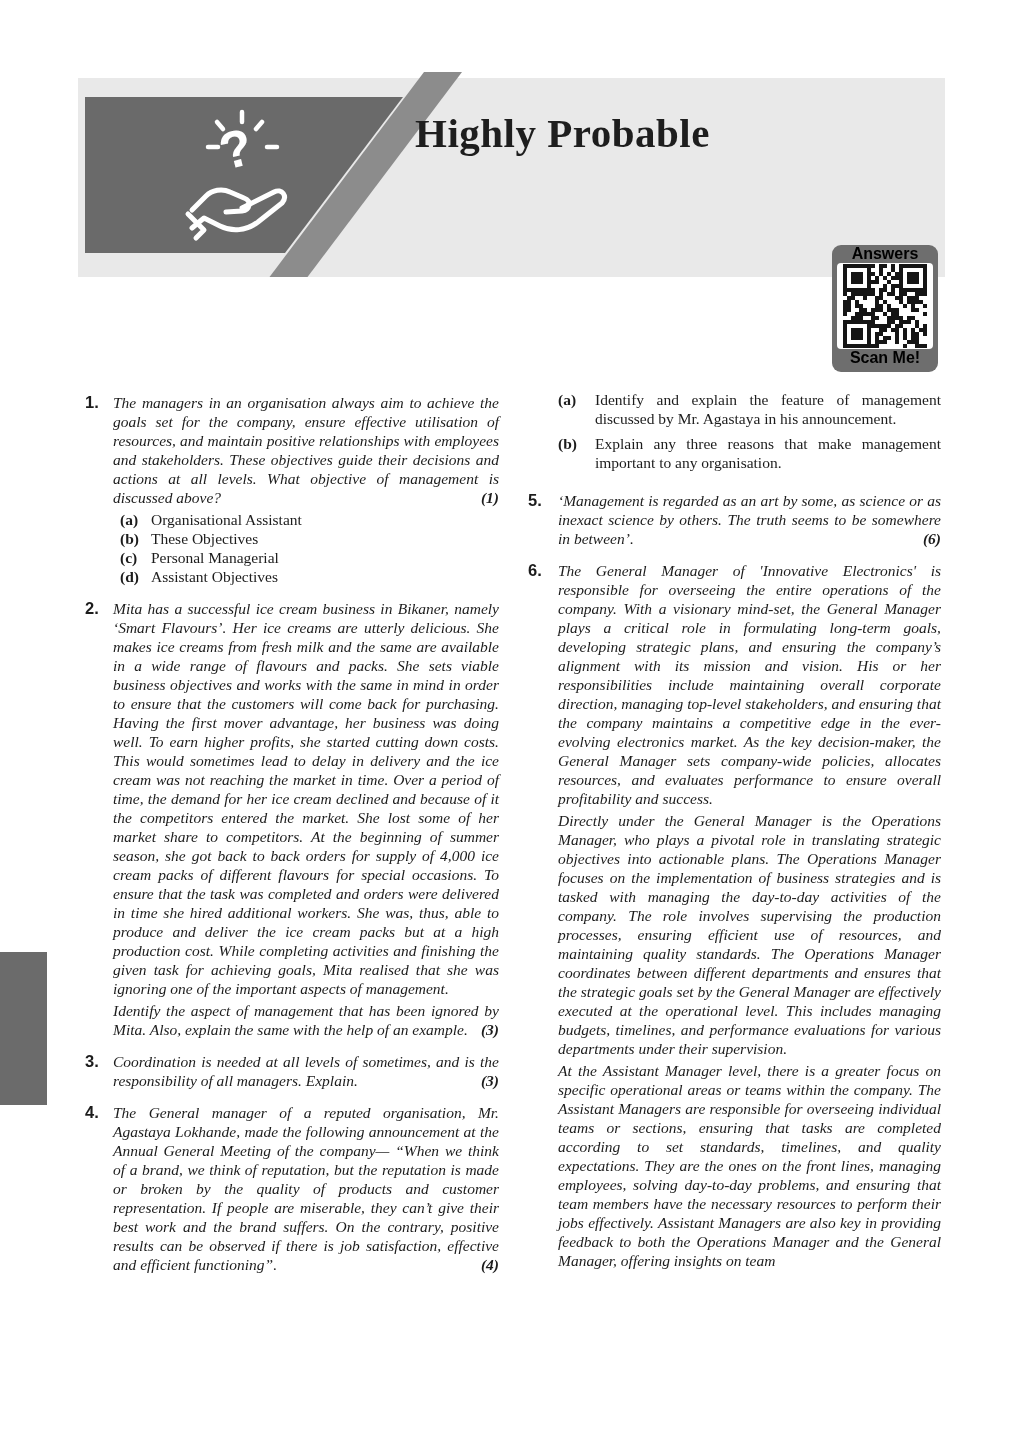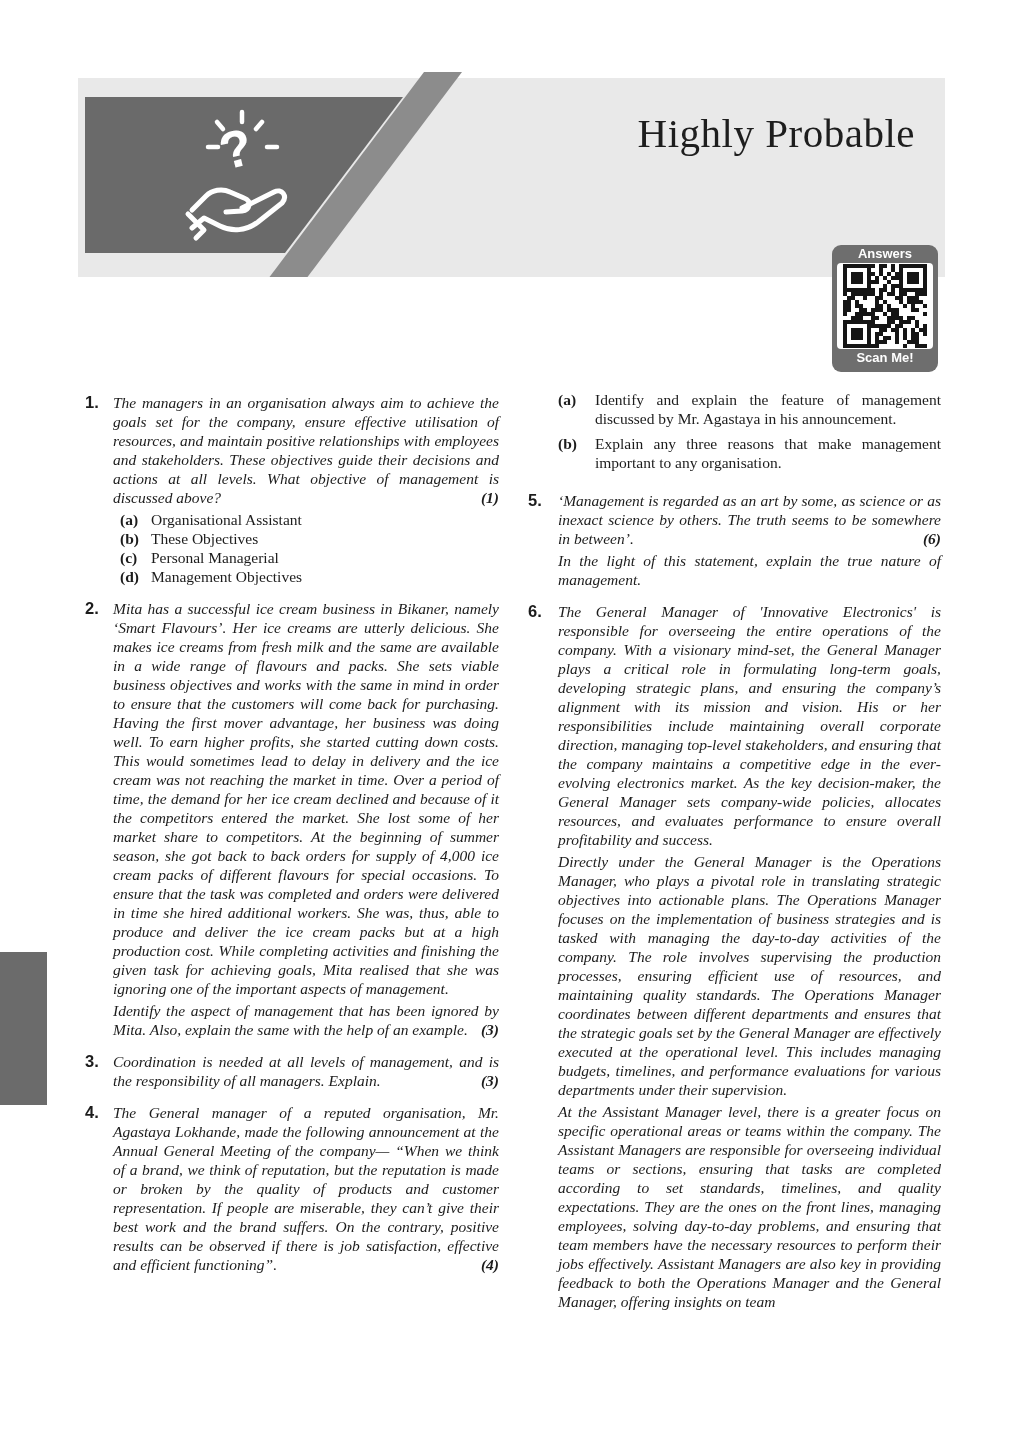--- a/index.html
+++ b/index.html
@@ -17,28 +17,28 @@
   .page{position:relative;width:1024px;height:1440px;background:#fff;overflow:hidden;
          font-family:"Liberation Serif",serif;color:var(--body-text);}
 
   
   .banner{position:absolute;left:75px;top:72px;width:873px;height:205px;overflow:hidden;}
   .banner-band{position:absolute;left:3px;top:6px;width:867px;height:199px;background:var(--banner-bg);}
   .banner-darkbox{position:absolute;left:10px;top:25px;width:318px;height:156px;background:var(--banner-dark);
       clip-path:polygon(0 0,100% 0,calc(100% - 118px) 100%,0 100%);}
   .banner-stripe{position:absolute;left:349px;top:0;width:38px;height:205px;background:var(--banner-stripe);
       transform:skewX(-37deg);transform-origin:top left;}
-  .banner-title{position:absolute;left:340px;top:34px;width:500px;text-align:right;
-      font-weight:normal;font-size:41px;line-height:55px;color:#1e1e1e;letter-spacing:.5px;}
+  .banner-title{position:absolute;left:340px;top:34px;width:500px;text-align:left;
+      font-weight:bold;font-size:41px;line-height:55px;color:#1e1e1e;letter-spacing:.5px;}
   .banner-icon{position:absolute;left:95px;top:32px;}
 
   
   .qr-block{position:absolute;left:832px;top:245px;width:106px;height:127px;background:var(--qr-frame);
       border-radius:9px;text-align:center;z-index:5;}
-  .qr-label{color:#ffffff;font-family:"Liberation Sans",sans-serif;font-weight:bold;font-size:13px;line-height:18px;}
+  .qr-label{color:#000000;font-family:"Liberation Sans",sans-serif;font-weight:bold;font-size:16px;line-height:18px;}
   .qr-white{width:96px;height:86px;background:#fff;border-radius:4px;margin:0 auto;
       display:flex;align-items:center;justify-content:center;}
   .qr-grid{position:relative;width:84px;height:84px;display:grid;
       grid-template-rows:repeat(21,4px);grid-template-columns:repeat(21,4px);}
   .qr-grid span{background:#151515;}
   .finder{position:absolute;width:28px;height:28px;border:4px solid #151515;background:#fff;}
   .finder::after{content:"";position:absolute;left:4px;top:4px;width:12px;height:12px;background:#151515;}
   .f-tl{left:0;top:0;} .f-tr{right:0;top:0;} .f-bl{left:0;bottom:0;}
 
   
@@ -283,37 +283,37 @@
         <div class="opt">
           <span class="letter">(b)</span>
           <span>These Objectives</span>
         </div>
         <div class="opt">
           <span class="letter">(c)</span>
           <span>Personal Managerial</span>
         </div>
         <div class="opt">
           <span class="letter">(d)</span>
-          <span>Management Objectives</span>
+          <span>Assistant Objectives</span>
         </div>
       </div>
     </div>
 
     <div class="q">
       <div class="qnum">2.</div>
       <div class="qbody">
         <p>Mita has a successful ice cream business in Bikaner, namely ‘Smart Flavours’. Her ice creams are utterly delicious. She makes ice creams from fresh milk and the same are available in a wide range of flavours and packs. She sets viable business objectives and works with the same in mind in order to ensure that the customers will come back for purchasing. Having the first mover advantage, her business was doing well. To earn higher profits, she started cutting down costs. This would sometimes lead to delay in delivery and the ice cream was not reaching the market in time. Over a period of time, the demand for her ice cream declined and because of it the competitors entered the market. She lost some of her market share to competitors. At the beginning of summer season, she got back to back orders for supply of 4,000 ice cream packs of different flavours for special occasions. To ensure that the task was completed and orders were delivered in time she hired additional workers. She was, thus, able to produce and deliver the ice cream packs but at a high production cost. While completing activities and finishing the given task for achieving goals, Mita realised that she was ignoring one of the important aspects of management.</p>
         <p><span>Identify the aspect of management that has been ignored by Mita. Also, explain the same with the help of an example.</span><span class="marks">(3)</span></p>
       </div>
     </div>
 
     <div class="q">
       <div class="qnum">3.</div>
       <div class="qbody">
-        <p><span>Coordination is needed at all levels of management, and is the responsibility of all managers. Explain.</span><span class="marks">(3)</span></p>
+        <p><span>Coordination is needed at all levels of sometimes, and is the responsibility of all managers. Explain.</span><span class="marks">(3)</span></p>
       </div>
     </div>
 
     <div class="q">
       <div class="qnum">4.</div>
       <div class="qbody">
         <p><span>The General manager of a reputed organisation, Mr. Agastaya Lokhande, made the following announcement at the Annual General Meeting of the company— “When we think of a brand, we think of reputation, but the reputation is made or broken by the quality of products and customer representation. If people are miserable, they can’t give their best work and the brand suffers. On the contrary, positive results can be observed if there is job satisfaction, effective and efficient functioning”.</span><span class="marks">(4)</span></p>
       </div>
     </div>
 
@@ -332,21 +332,20 @@
           <span class="letter">(b)</span>
           <span class="sub-text">Explain any three reasons that make management important to any organisation.</span>
         </div>
       </div>
     </div>
 
     <div class="q">
       <div class="qnum">5.</div>
       <div class="qbody">
         <p><span>‘Management is regarded as an art by some, as science or as inexact science by others. The truth seems to be somewhere in between’.</span><span class="marks">(6)</span></p>
-        <p>In the light of this statement, explain the true nature of management.</p>
       </div>
     </div>
 
     <div class="q">
       <div class="qnum">6.</div>
       <div class="qbody">
         <p>The General Manager of 'Innovative Electronics' is responsible for overseeing the entire operations of the company. With a visionary mind-set, the General Manager plays a critical role in formulating long-term goals, developing strategic plans, and ensuring the company’s alignment with its mission and vision. His or her responsibilities include maintaining overall corporate direction, managing top-level stakeholders, and ensuring that the company maintains a competitive edge in the ever-evolving electronics market. As the key decision-maker, the General Manager sets company-wide policies, allocates resources, and evaluates performance to ensure overall profitability and success.</p>
         <p>Directly under the General Manager is the Operations Manager, who plays a pivotal role in translating strategic objectives into actionable plans. The Operations Manager focuses on the implementation of business strategies and is tasked with managing the day-to-day activities of the company. The role involves supervising the production processes, ensuring efficient use of resources, and maintaining quality standards. The Operations Manager coordinates between different departments and ensures that the strategic goals set by the General Manager are effectively executed at the operational level. This includes managing budgets, timelines, and performance evaluations for various departments under their supervision.</p>
         <p>At the Assistant Manager level, there is a greater focus on specific operational areas or teams within the company. The Assistant Managers are responsible for overseeing individual teams or sections, ensuring that tasks are completed according to set standards, timelines, and quality expectations. They are the ones on the front lines, managing employees, solving day-to-day problems, and ensuring that team members have the necessary resources to perform their jobs effectively. Assistant Managers are also key in providing feedback to both the Operations Manager and the General Manager, offering insights on team</p>
       </div>

